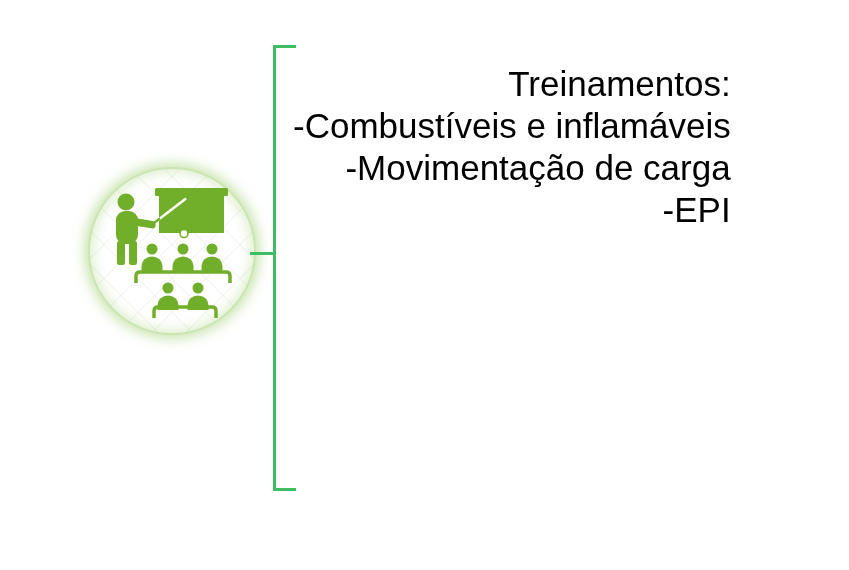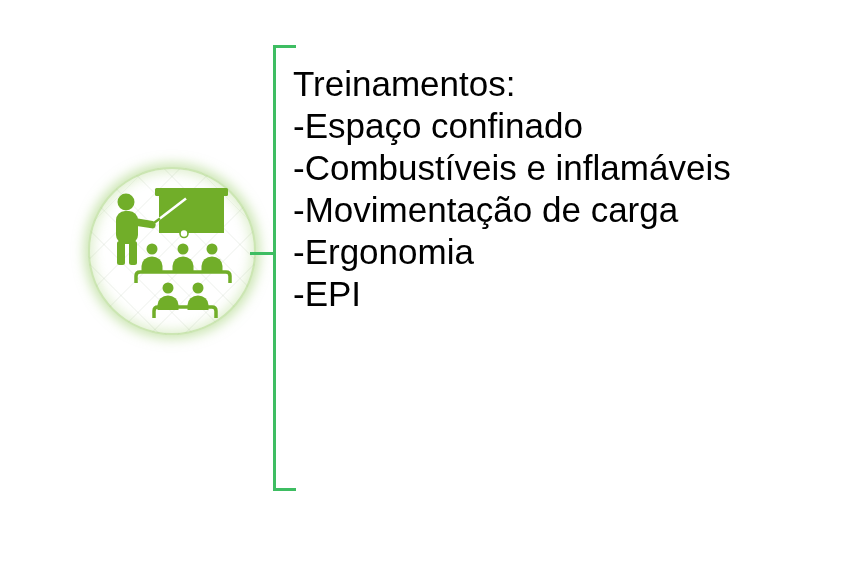--- a/index.html
+++ b/index.html
@@ -6,20 +6,21 @@
   body{
     font-family:"Liberation Sans", sans-serif;
     background:#ffffff;
   }
   .stage{
     position:relative;
     width:849px;
     height:570px;
     background:#ffffff;
     overflow:hidden;
+    text-align:right;
   }
   
   .icon-circle{
     position:absolute;
     left:88px; top:167px;
     width:168px; height:168px;
     border-radius:50%;
     background:
       repeating-linear-gradient(45deg, rgba(140,160,130,0.08) 0 1px, transparent 1px 24px),
       repeating-linear-gradient(-45deg, rgba(140,160,130,0.08) 0 1px, transparent 1px 24px),
@@ -107,20 +108,18 @@
       </g>
     </svg>
   </div>
 
   <div class="connector"></div>
 
   <div class="bracket"></div>
 
   <div class="text-block" style="color: rgb(0, 0, 0);">
     <div class="text-line">Treinamentos:</div>
-    <div class="text-line">-Espaço confinado</div>
     <div class="text-line">-Combustíveis e inflamáveis</div>
     <div class="text-line">-Movimentação de carga</div>
-    <div class="text-line">-Ergonomia</div>
     <div class="text-line">-EPI</div>
   </div>
 
 </div>
 
 </body></html>

